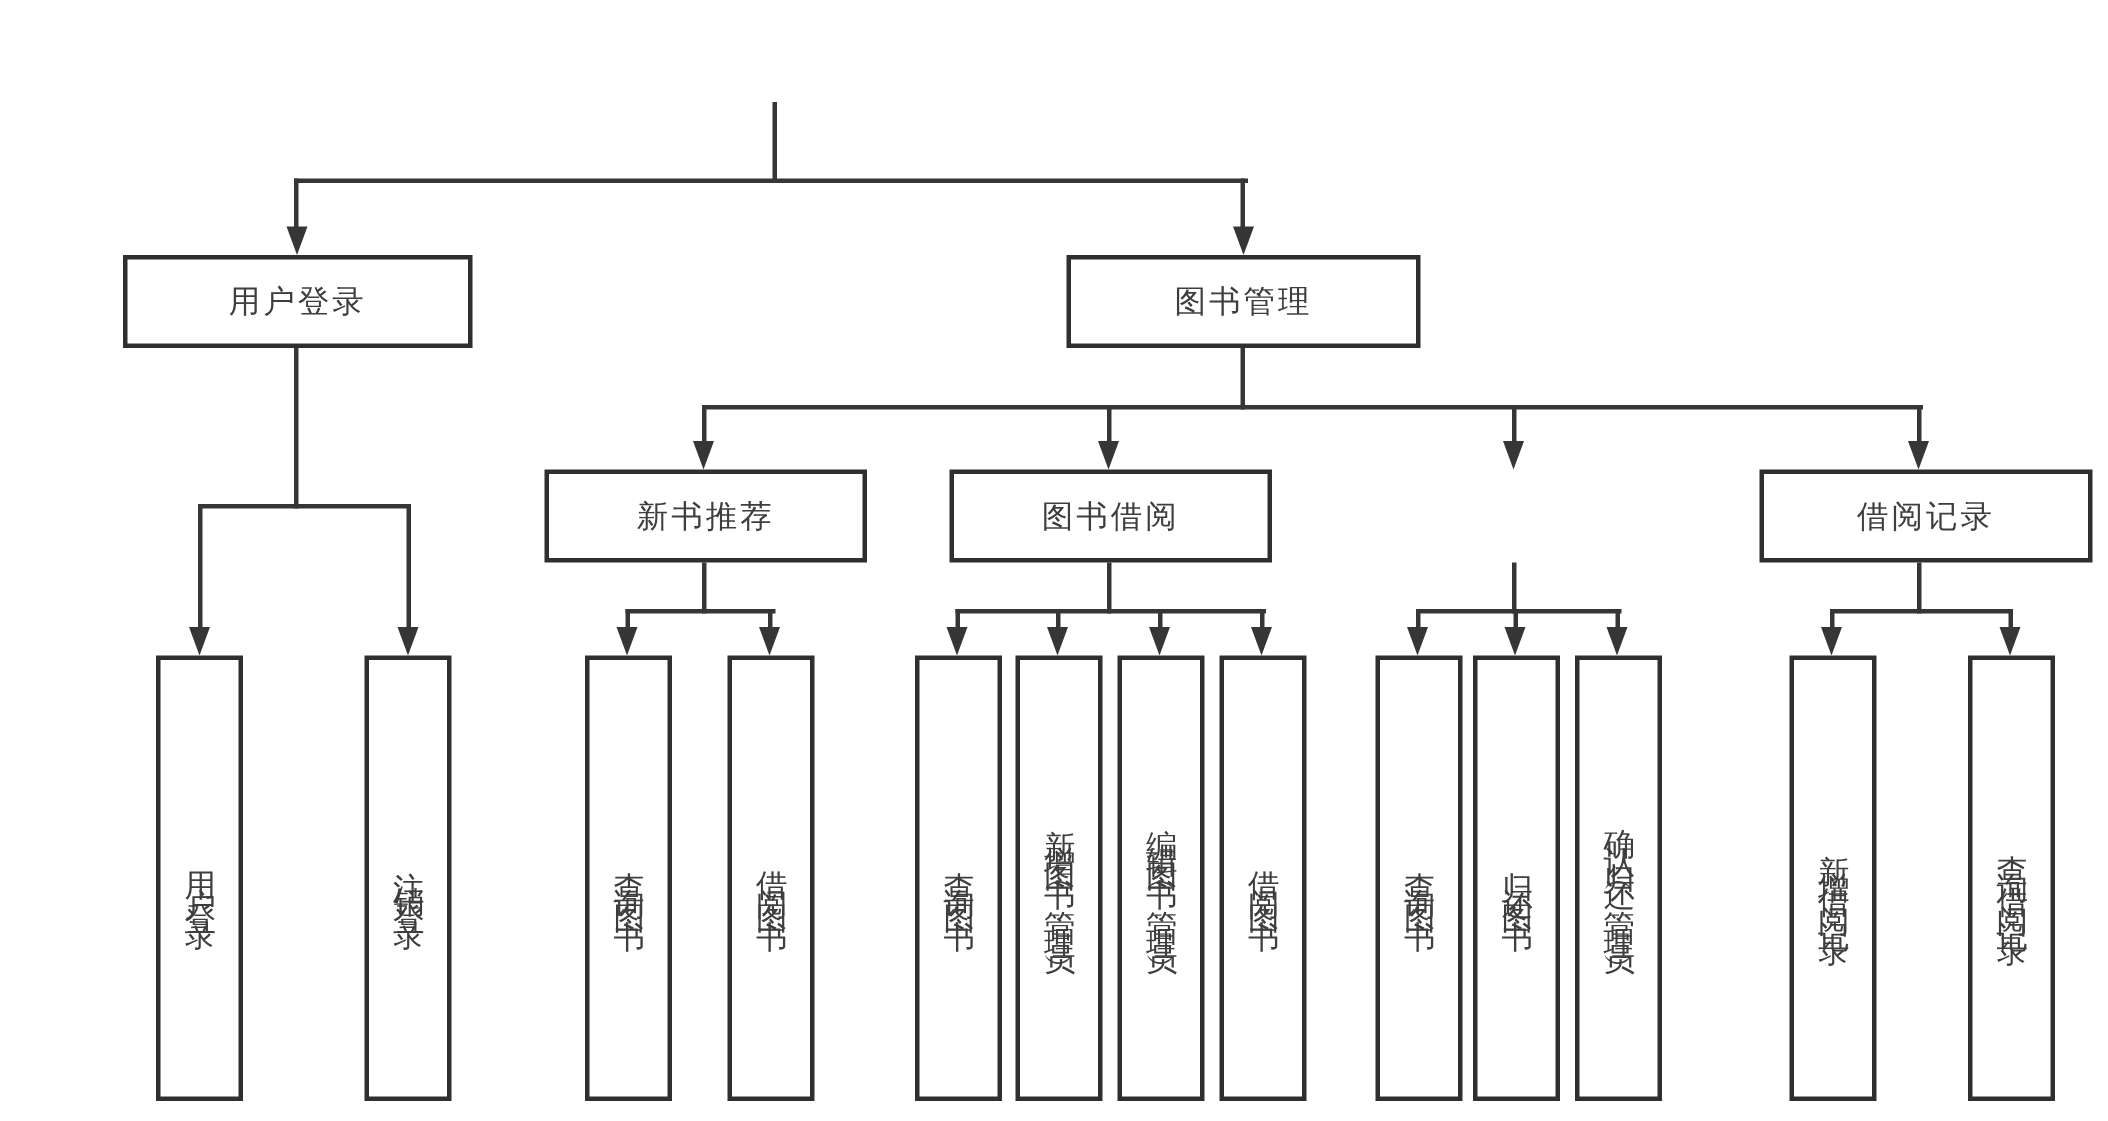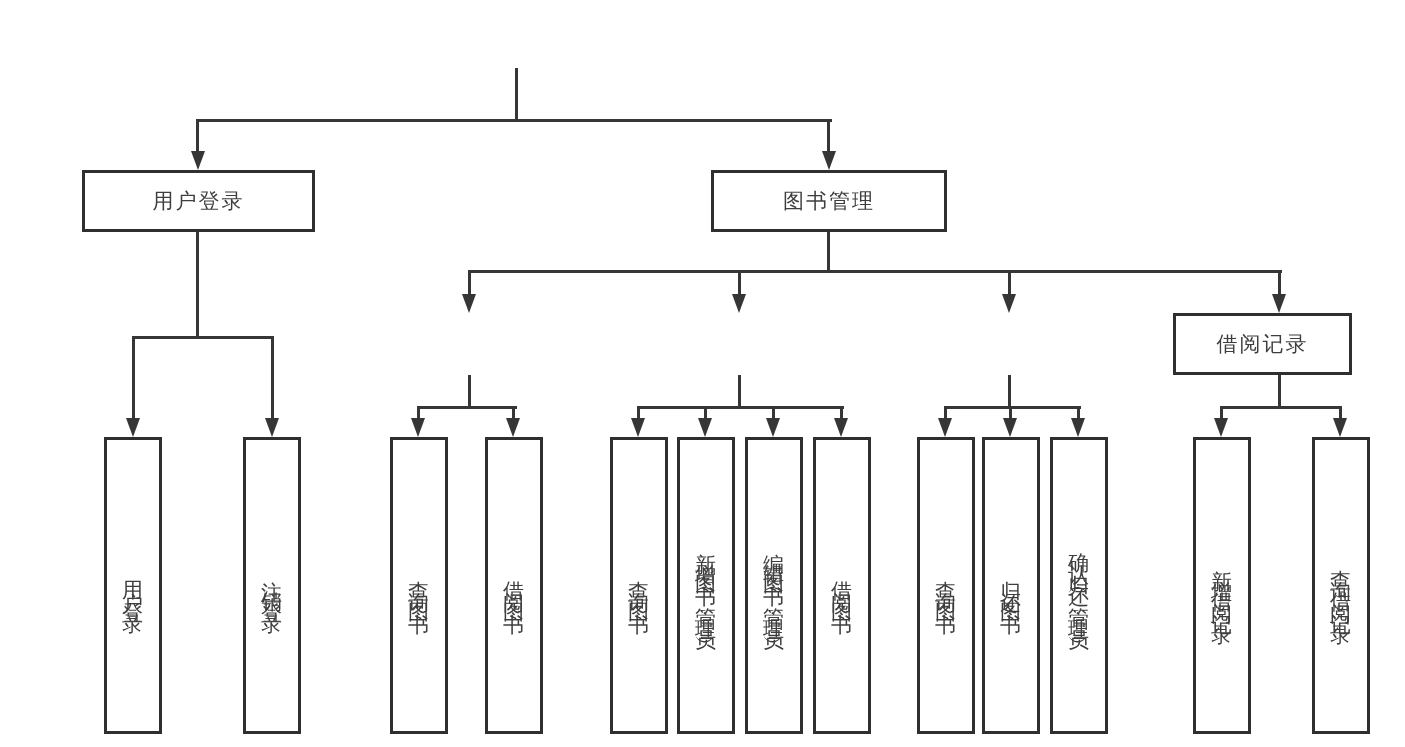--- a/index.html
+++ b/index.html
@@ -97,21 +97,27 @@
   <div class="line" style="left:468px; top:270px; width:814px; height:3px;"></div>
   <div class="line" style="left:468px; top:270px; width:3px; height:26px;"></div>
   <div class="arrow" style="left:462px; top:294px;"></div>
   <div class="line" style="left:738px; top:270px; width:3px; height:26px;"></div>
   <div class="arrow" style="left:732px; top:294px;"></div>
   <div class="line" style="left:1008px; top:270px; width:3px; height:26px;"></div>
   <div class="arrow" style="left:1002px; top:294px;"></div>
   <div class="line" style="left:1278px; top:270px; width:3px; height:26px;"></div>
   <div class="arrow" style="left:1272px; top:294px;"></div>
 
-  <div class="hbox" style="left:1173px; top:313px; width:179px; height:62px;">
+  <div class="hbox" style="left:363px; top:313px; width:215px; height:62px;">
+    <span>新书推荐</span>
+  </div>
+  <div class="hbox" style="left:633px; top:313px; width:215px; height:62px;">
+    <span>图书借阅</span>
+  </div>
+  <div class="hbox" style="left:1173px; top:313px; width:222px; height:62px;">
     <span>借阅记录</span>
   </div>
 
   <div class="line" style="left:468px; top:375px; width:3px; height:34px;"></div>
   <div class="line" style="left:417px; top:406px; width:100px; height:3px;"></div>
   <div class="line" style="left:417px; top:406px; width:3px; height:14px;"></div>
   <div class="arrow" style="left:411px; top:418px;"></div>
   <div class="line" style="left:512px; top:406px; width:3px; height:14px;"></div>
   <div class="arrow" style="left:506px; top:418px;"></div>
 

